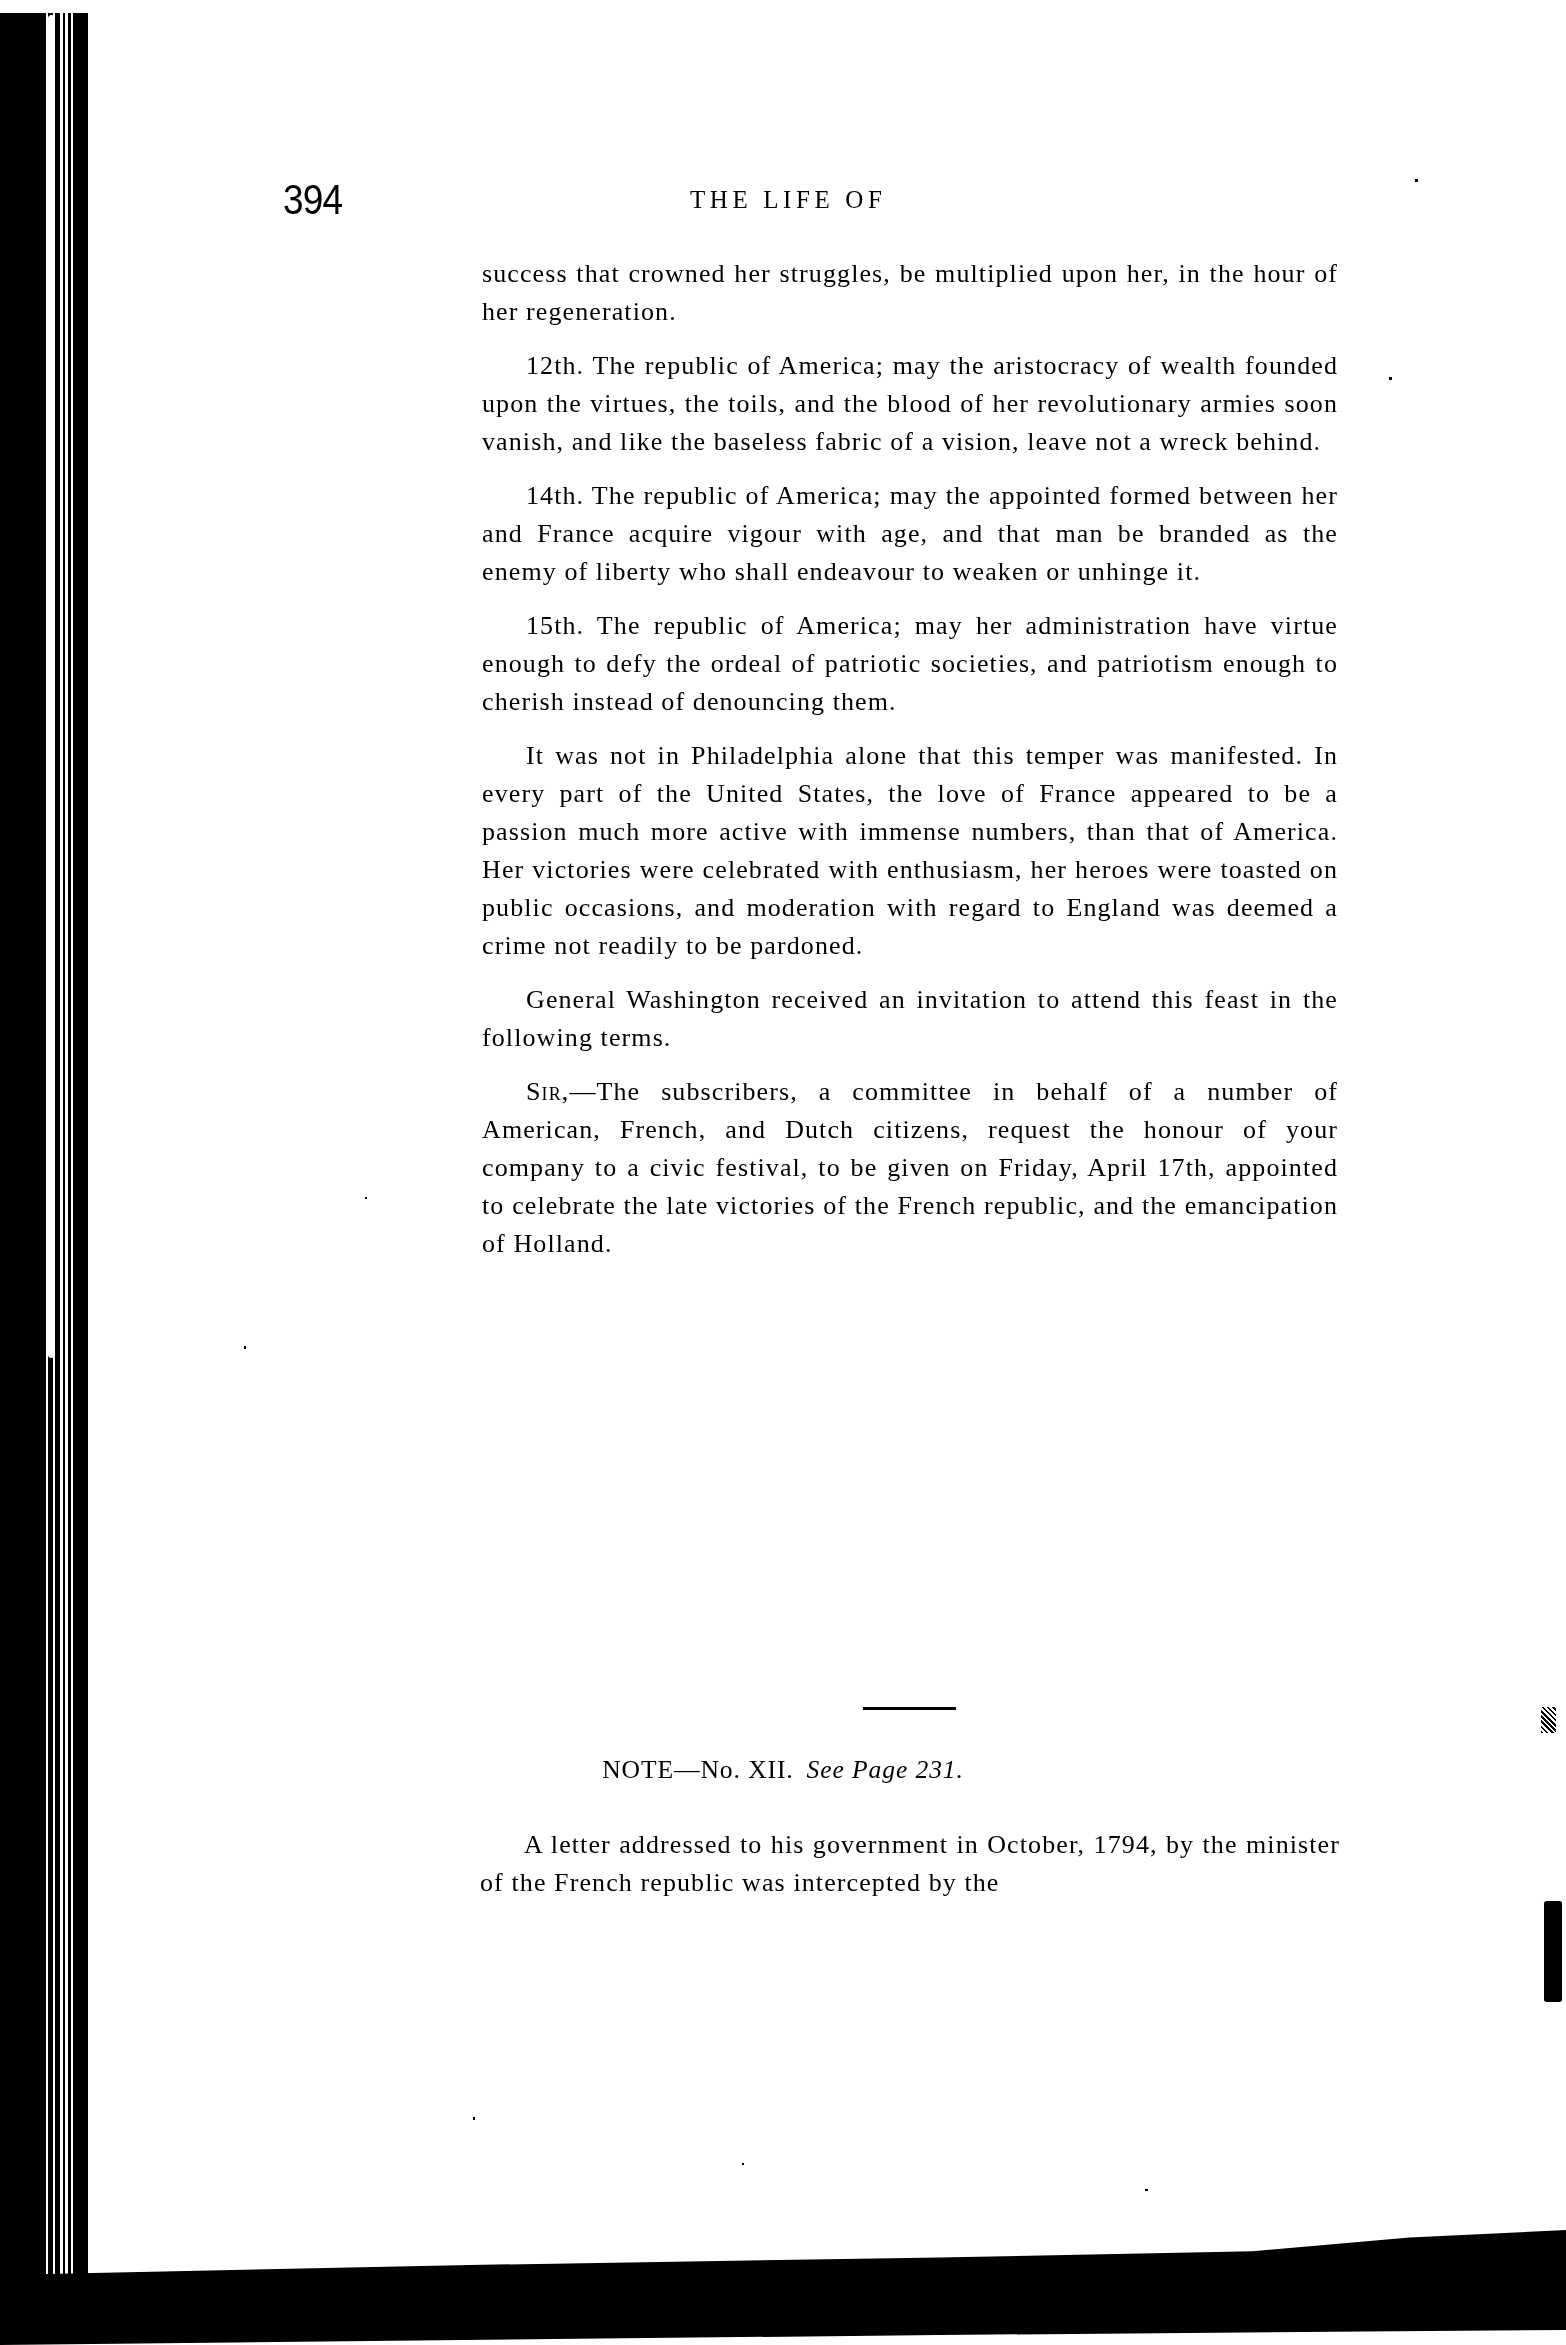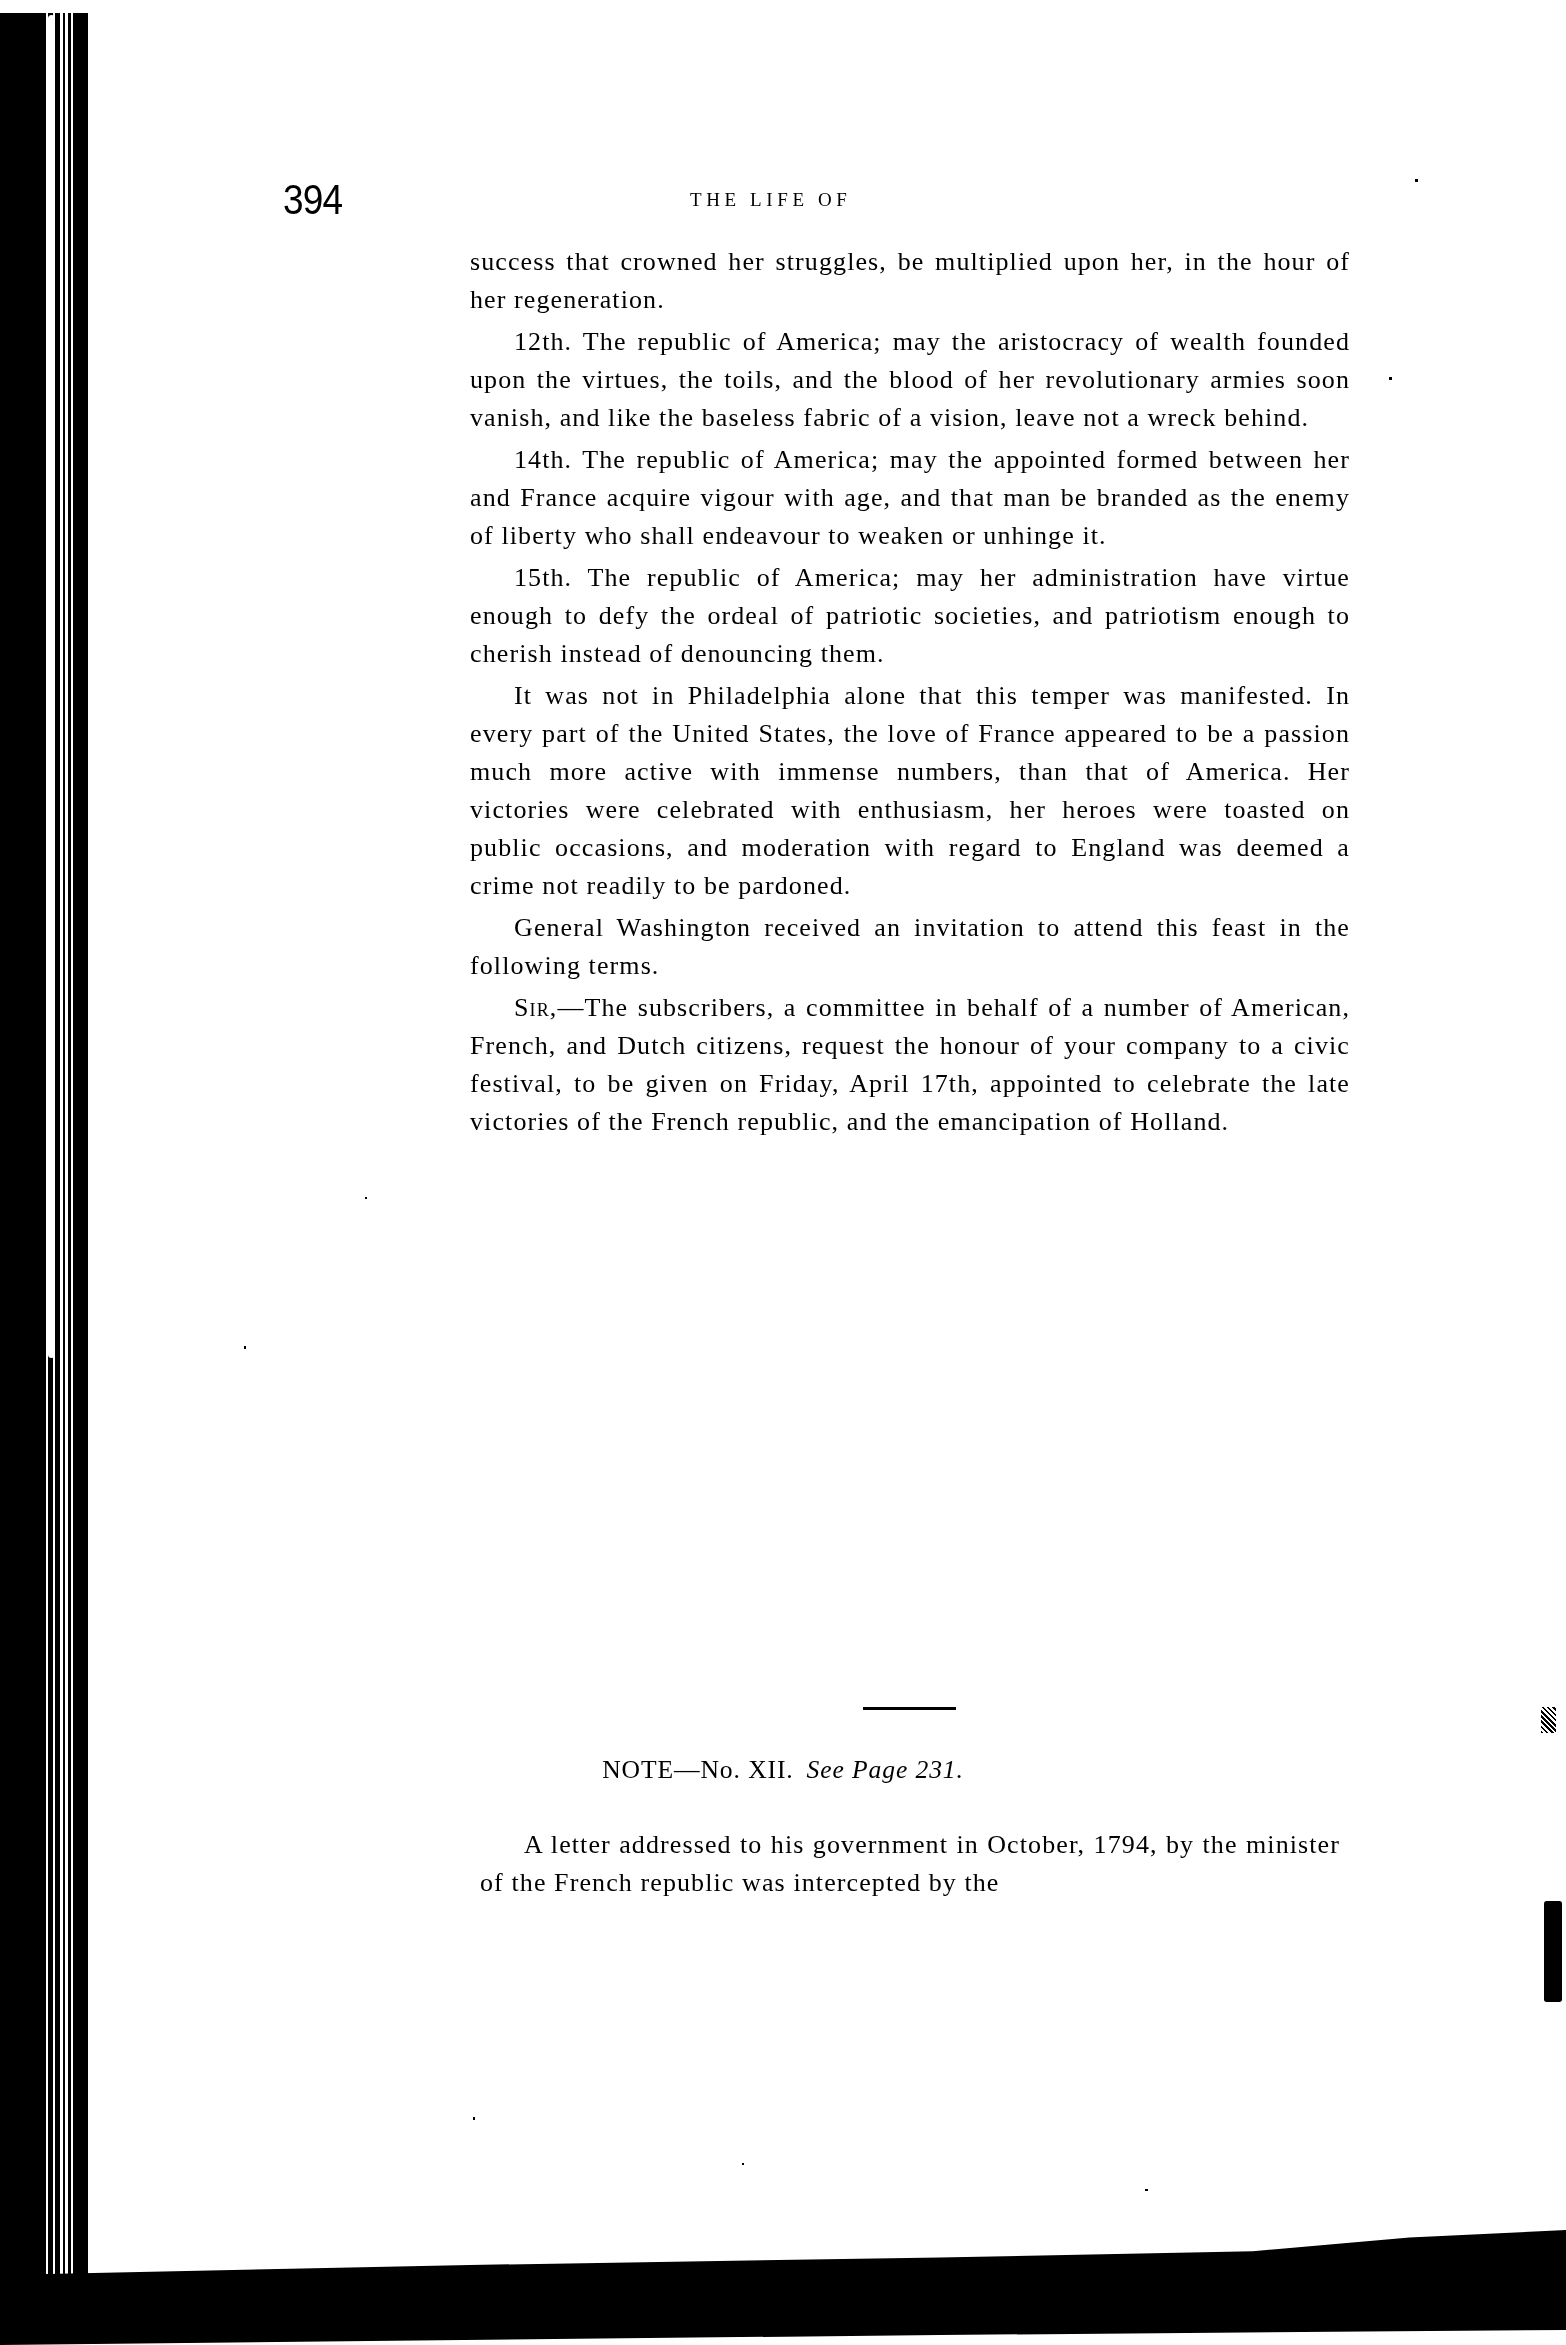--- a/index.html
+++ b/index.html
@@ -87,37 +87,37 @@
       letter-spacing: -0.9px;
       font-family: "Liberation Sans", "DejaVu Sans", sans-serif;
       font-weight: normal;
       transform: scaleX(0.88);
       transform-origin: left top;
     }
     .running-head {
       position: absolute;
       left: 690px;
       top: 185px;
-      font-size: 19px;
+      font-size: 25px;
       line-height: 29px;
       letter-spacing: 4.6px;
     }
 
     .text-block {
       position: absolute;
       left: 466px;
       top: 239px;
       width: 888px;
       font-size: 26px;
       line-height: 38px;
       letter-spacing: 1.1px;
       text-align: justify;
     }
     .text-block p {
-      margin: 4px;
+      margin: 16px;
       text-indent: 44px;
     }
     .text-block p.cont {
       text-indent: 0;
     }
     .smallcaps {
       font-variant: small-caps;
     }
 
     .rule {

